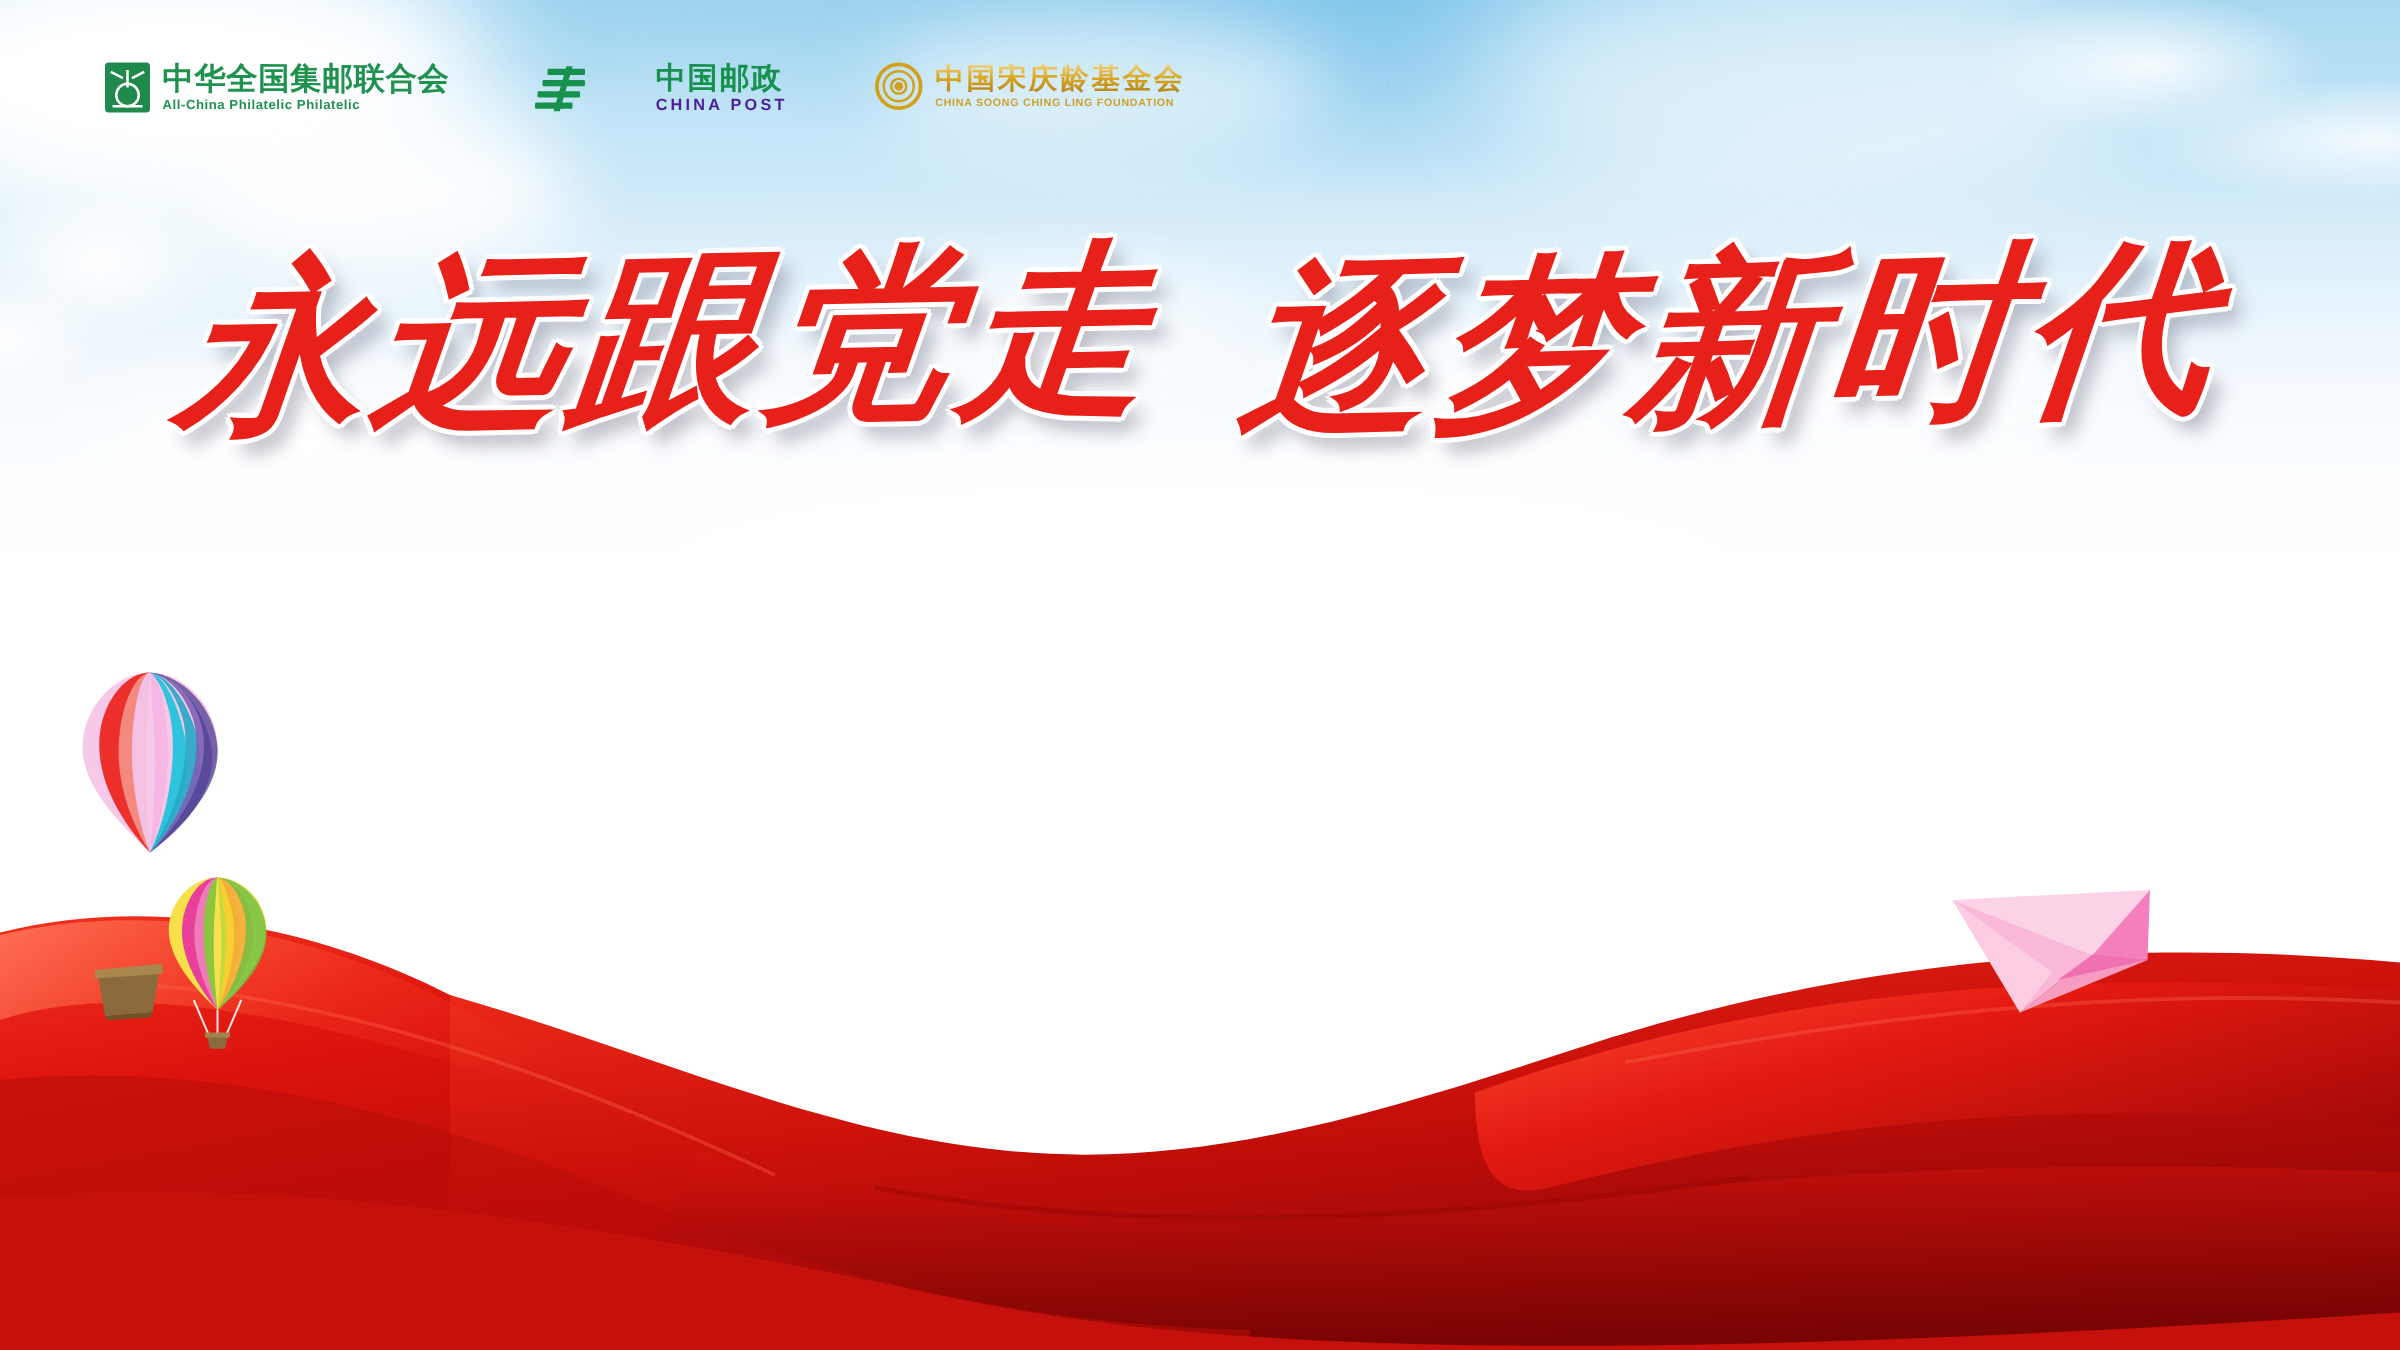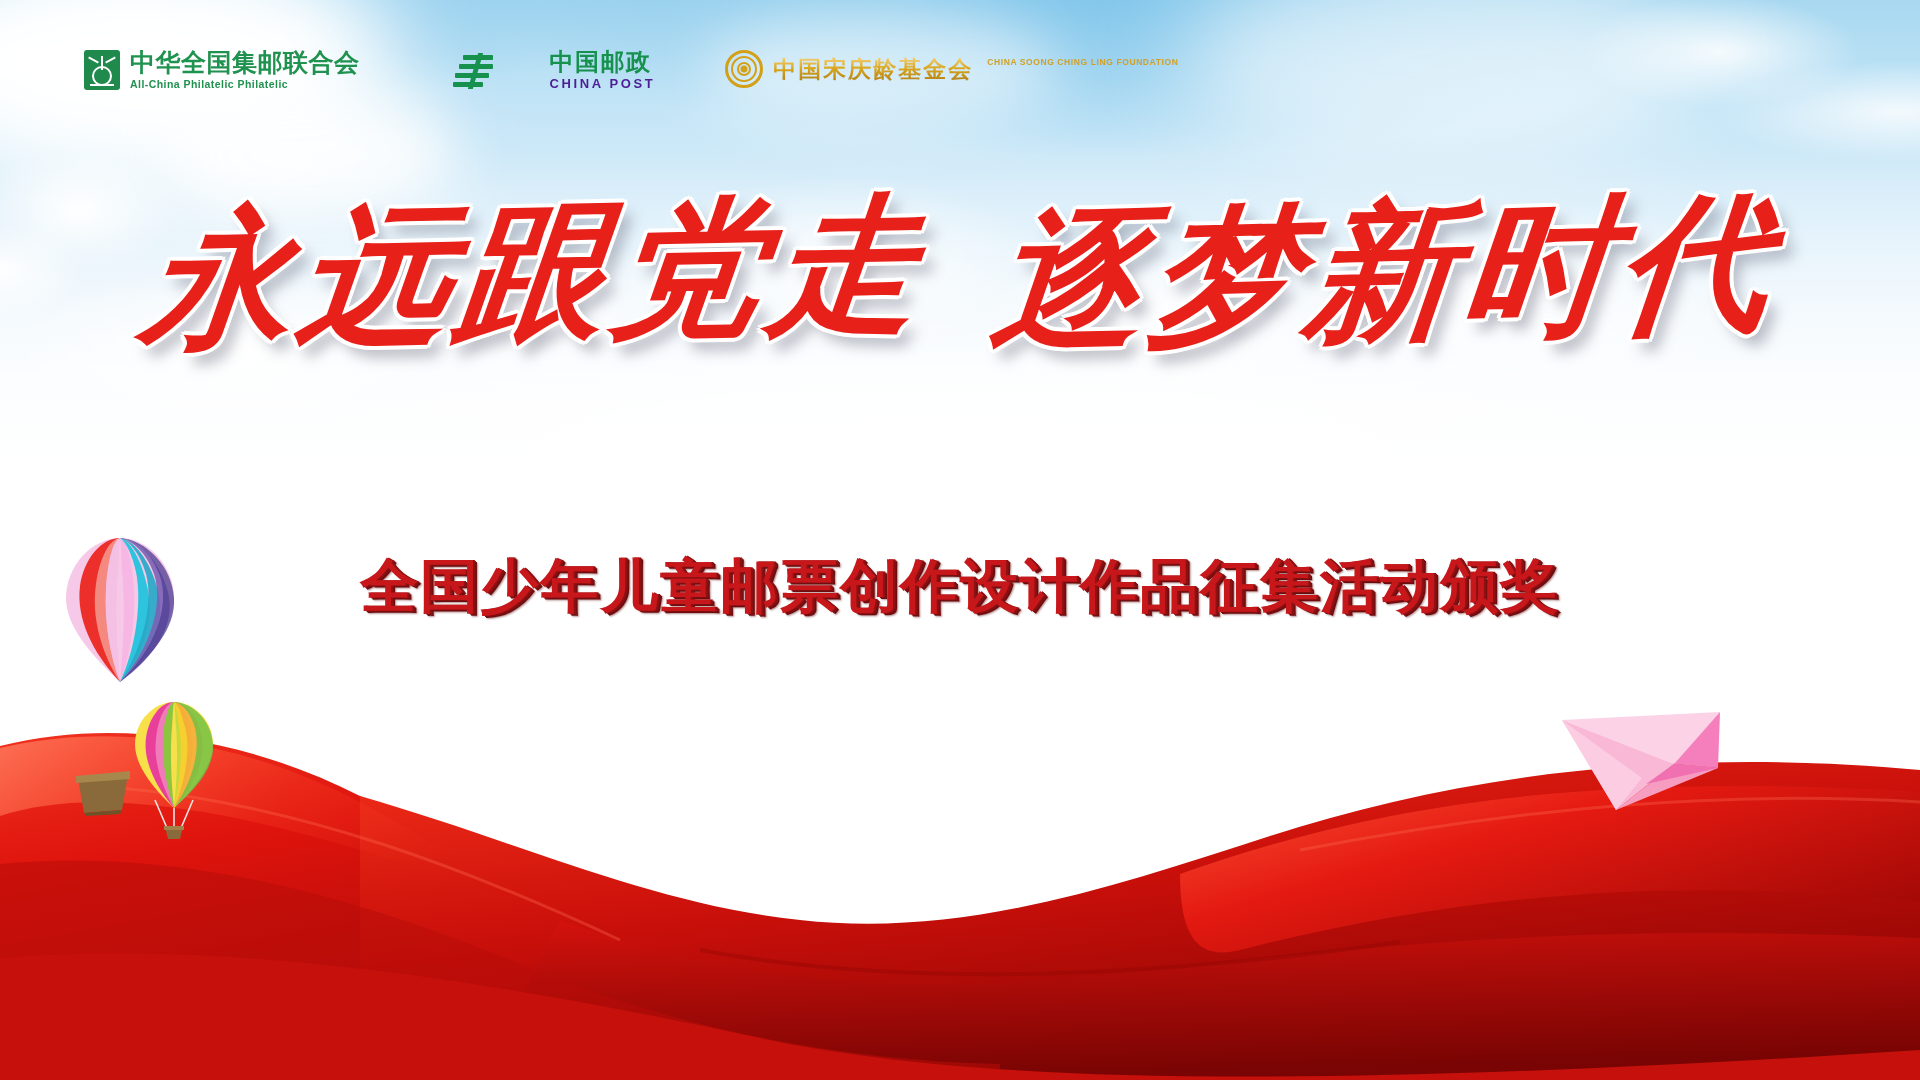--- a/index.html
+++ b/index.html
@@ -67,21 +67,21 @@
       radial-gradient(ellipse 260px 70px at 600px 120px, rgba(255,255,255,.8) 0%, rgba(255,255,255,0) 72%);
   }
 
   
   .logo-row {
     position:absolute; left:84px; top:50px;
     display:flex; align-items:flex-start; gap:0;
     z-index:6;
   }
   .logo { display:flex; align-items:center; gap:10px; }
-  .logo.l1 { margin-right:93px; }
+  .logo.l1 { margin-right:68px; }
   .logo.l2 { margin-right:70px; }
 
   .logo-mark { flex:0 0 auto; position:relative; }
 
   
   .mark-apf {
     width:36px; height:40px; background:#1f8a4c; border-radius:3px;
     position:relative; overflow:hidden;
   }
   .mark-apf .ring {
@@ -141,21 +141,21 @@
   .mark-scl .o1, .mark-scl .o2, .mark-scl .o3 {
     position:absolute; border-radius:50%; border-style:solid; border-color:#d4a017;
   }
   .mark-scl .o1 { inset:0; border-width:3px; }
   .mark-scl .o2 { inset:6px; border-width:2px; }
   .mark-scl .o3 { inset:12px; border-width:2px; }
   .mark-scl .dot {
     position:absolute; left:50%; top:50%; transform:translate(-50%,-50%);
     width:7px; height:7px; border-radius:50%; background:#d4a017;
   }
-  .scl-txt { display:flex; flex-direction:row; gap:14px; }
+  .scl-txt { display:flex; flex-direction:column; gap:2px; }
   .scl-cn {
     font-size:23px; font-weight:bold; letter-spacing:2px; line-height:1.05;
     white-space:nowrap; color:#d9a520;
     font-family:"DejaVu Sans","Liberation Sans",sans-serif;
     background:linear-gradient(180deg,#f3d27a 0%,#d8a41c 50%,#b5831a 100%);
     -webkit-background-clip:text; background-clip:text;
     -webkit-text-fill-color:transparent;
   }
   .scl-en {
     font-size:8.5px; font-weight:bold; color:#cfa12a; letter-spacing:.6px;
@@ -293,21 +293,20 @@
 
   </div>
 
   <div class="headline">
     <span class="hl b1">永远跟党走</span>
     <span class="gap"></span>
     <span class="hl b2">逐梦新时代</span>
   </div>
 
   <div class="subtitle">
-    <div class="line">全国少年儿童邮票创作设计作品征集活动颁奖</div>
   </div>
 
   <div class="ribbon">
     <svg viewBox="0 0 1920 460" preserveAspectRatio="none" xmlns="http://www.w3.org/2000/svg">
       <defs>
         <linearGradient id="rg1" x1="0" y1="0" x2="0.35" y2="1">
           <stop offset="0%" stop-color="#f0321f"></stop>
           <stop offset="38%" stop-color="#de130d"></stop>
           <stop offset="100%" stop-color="#a80a06"></stop>
         </linearGradient>

